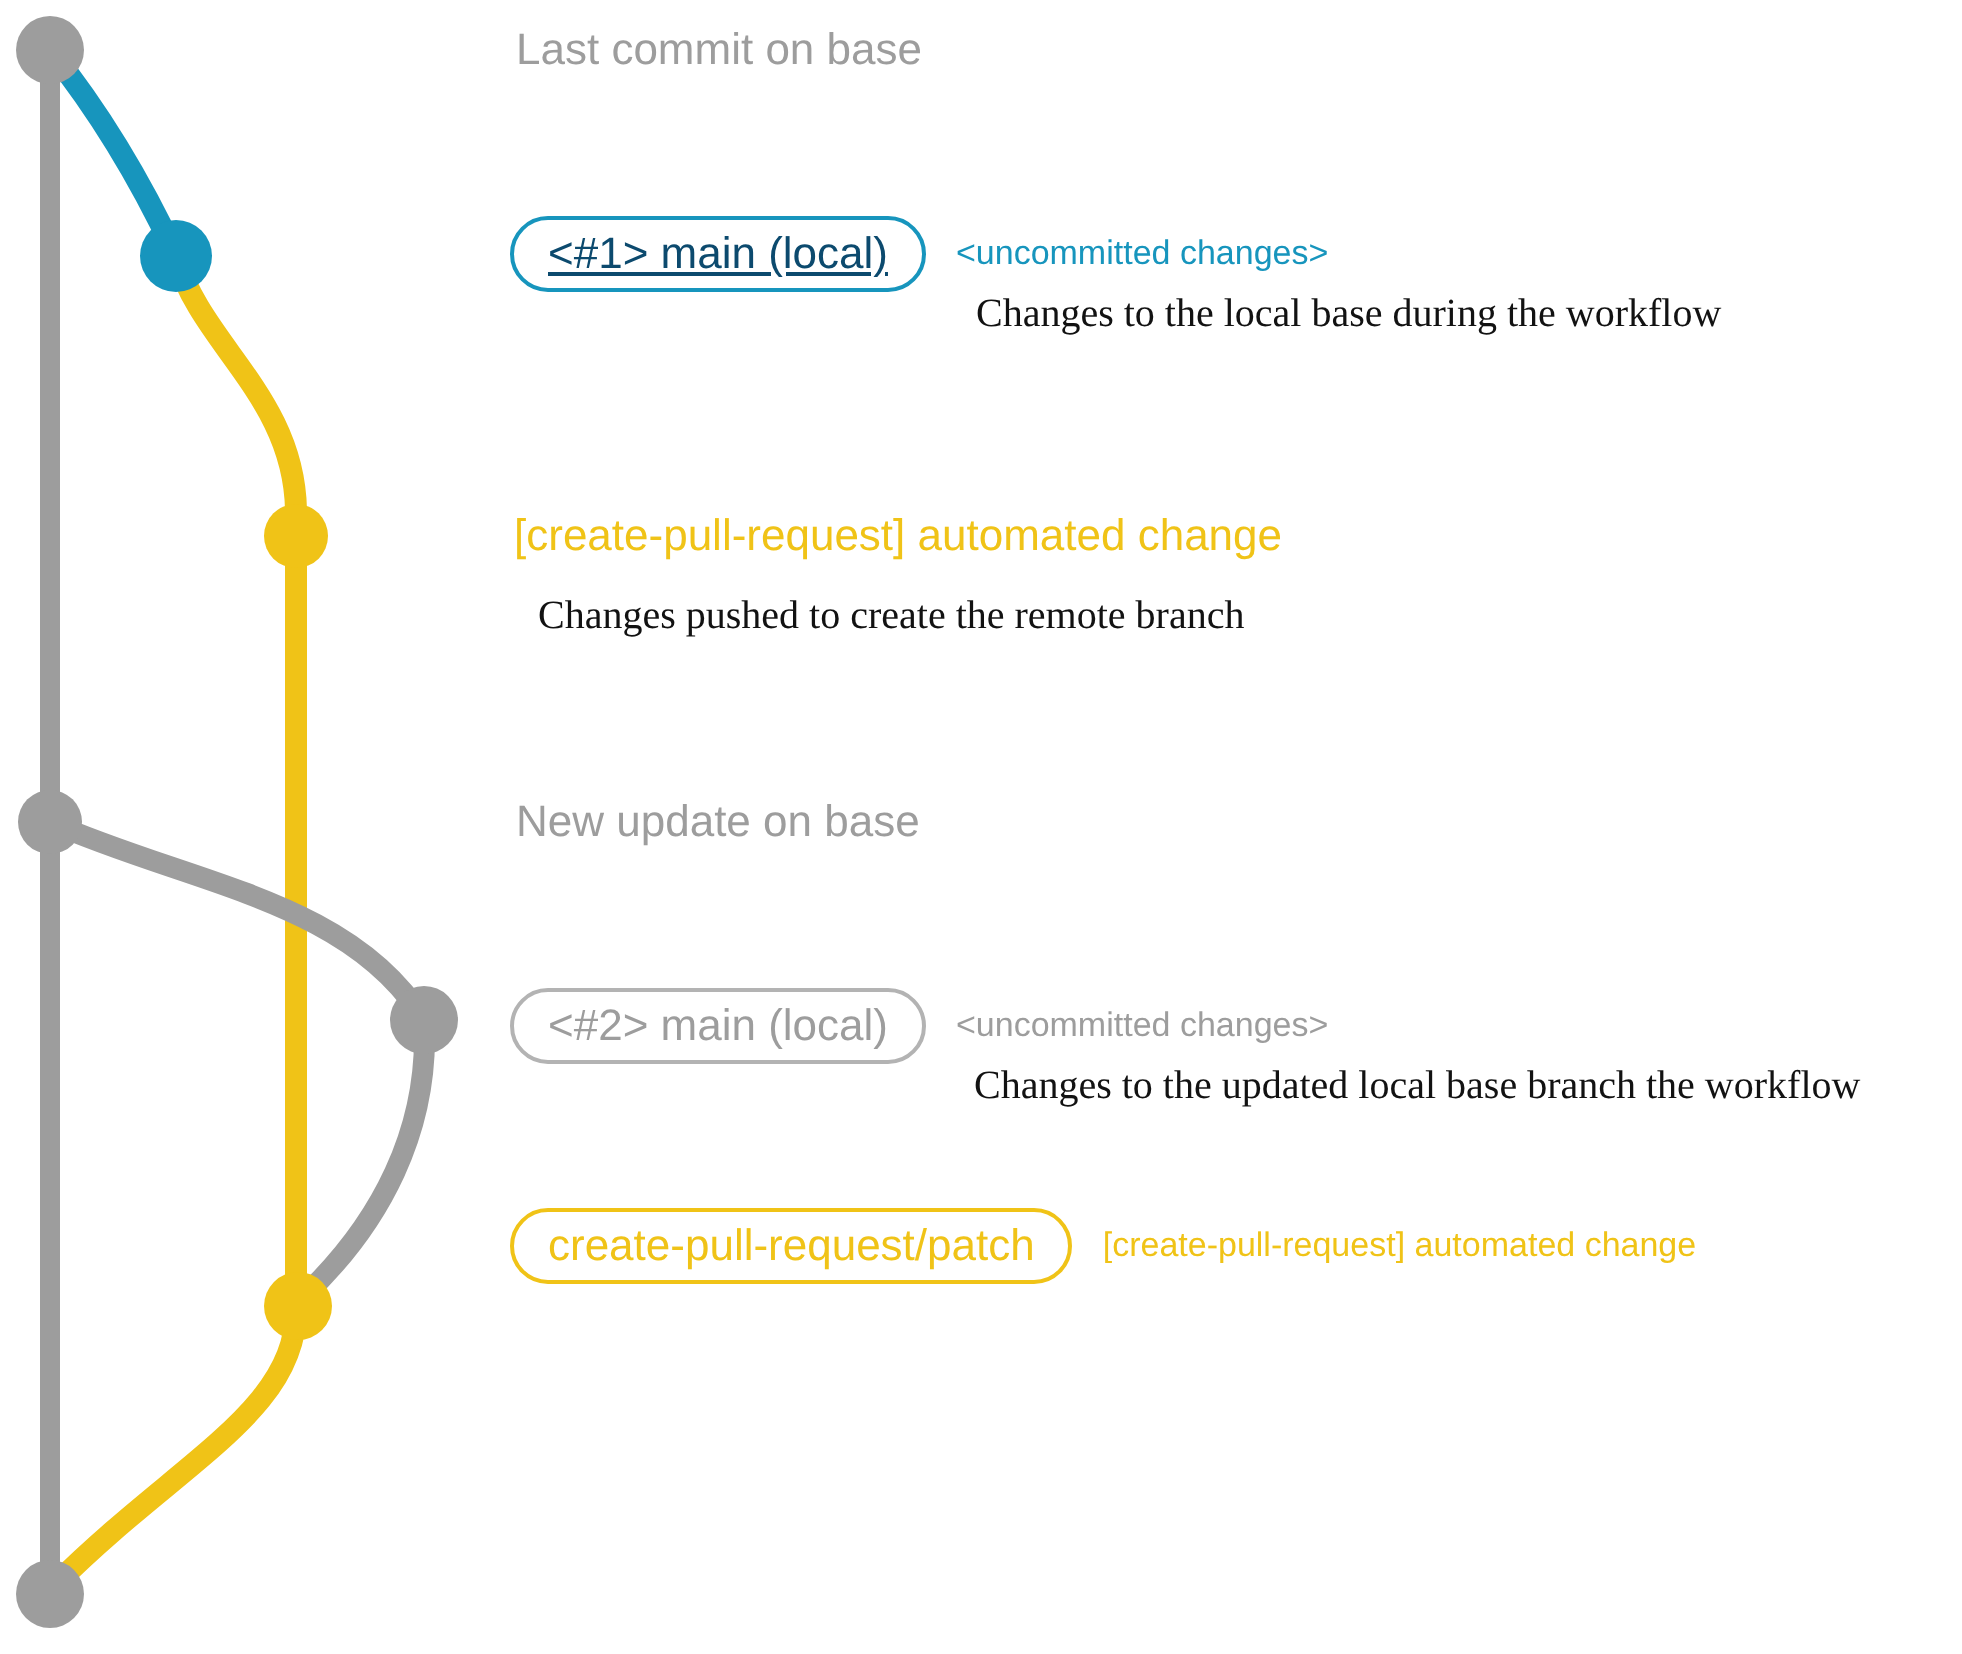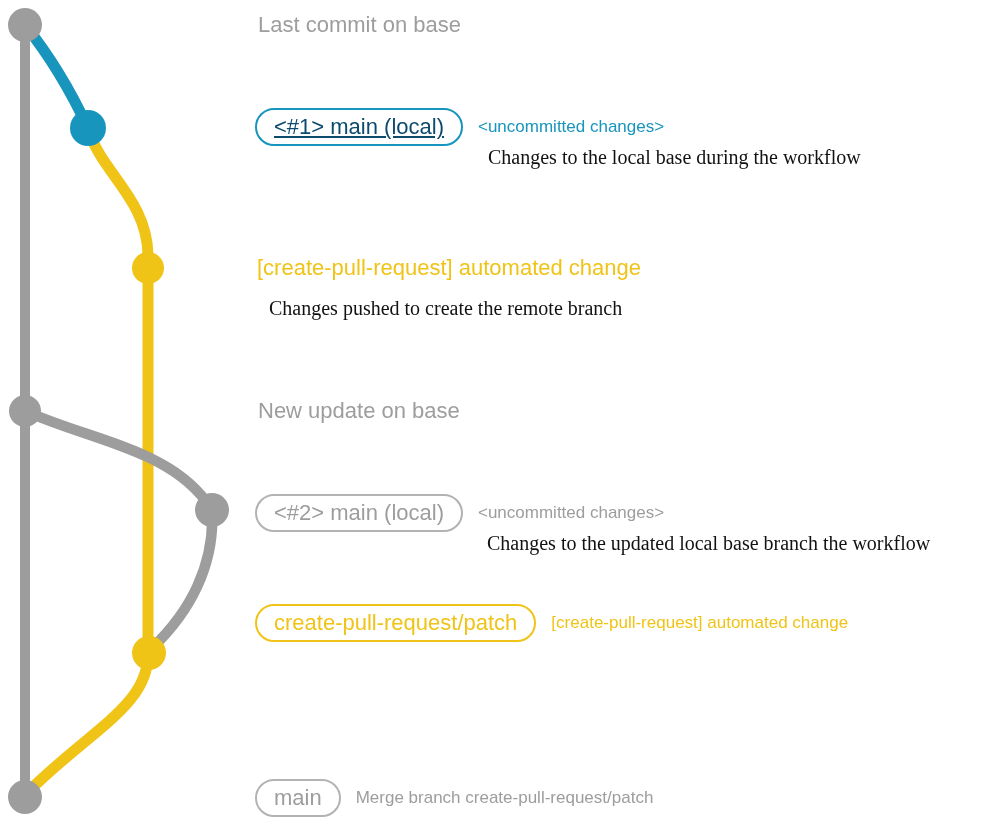--- a/index.html
+++ b/index.html
@@ -116,18 +116,14 @@
     <span class="pill gray">&lt;#2&gt; main (local)</span>
     <span class="tag gray">&lt;uncommitted changes&gt;</span>
   </div>
   <div class="desc" style="left:487px; top:532px;">Changes to the updated local base branch the workflow</div>
 
   <div class="row" style="left:255px; top:604px;">
     <span class="pill yellow">create-pull-request/patch</span>
     <span class="tag yellow">[create-pull-request] automated change</span>
   </div>
 
-  <div class="row" style="left:255px; top:779px;">
-    <span class="pill gray">main</span>
-    <span class="tag gray">Merge branch create-pull-request/patch</span>
-  </div>
 
 </div>
 
 </body></html>

